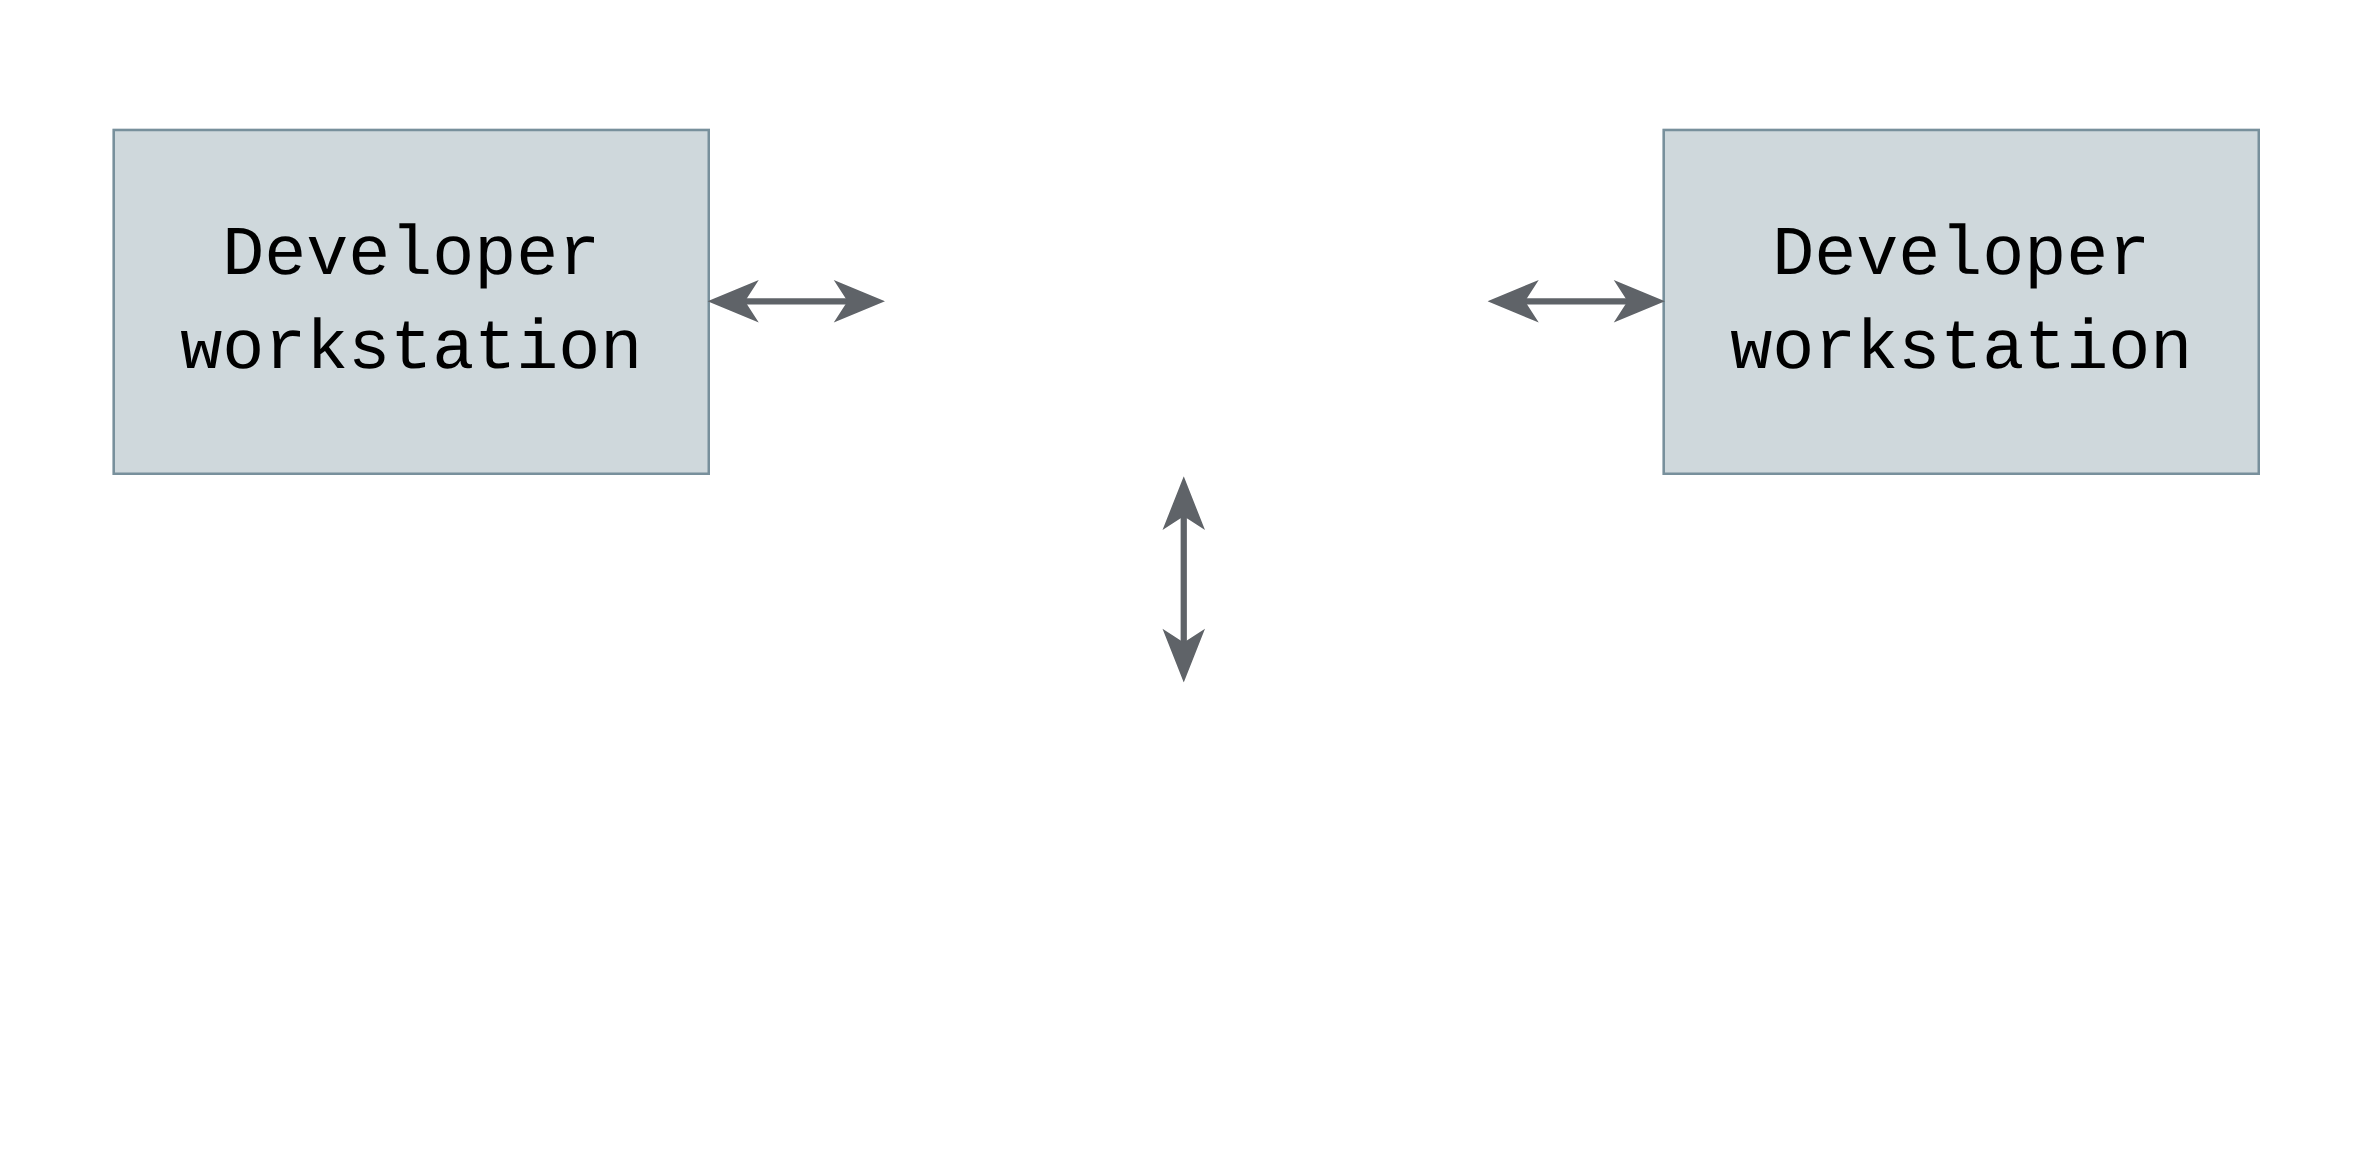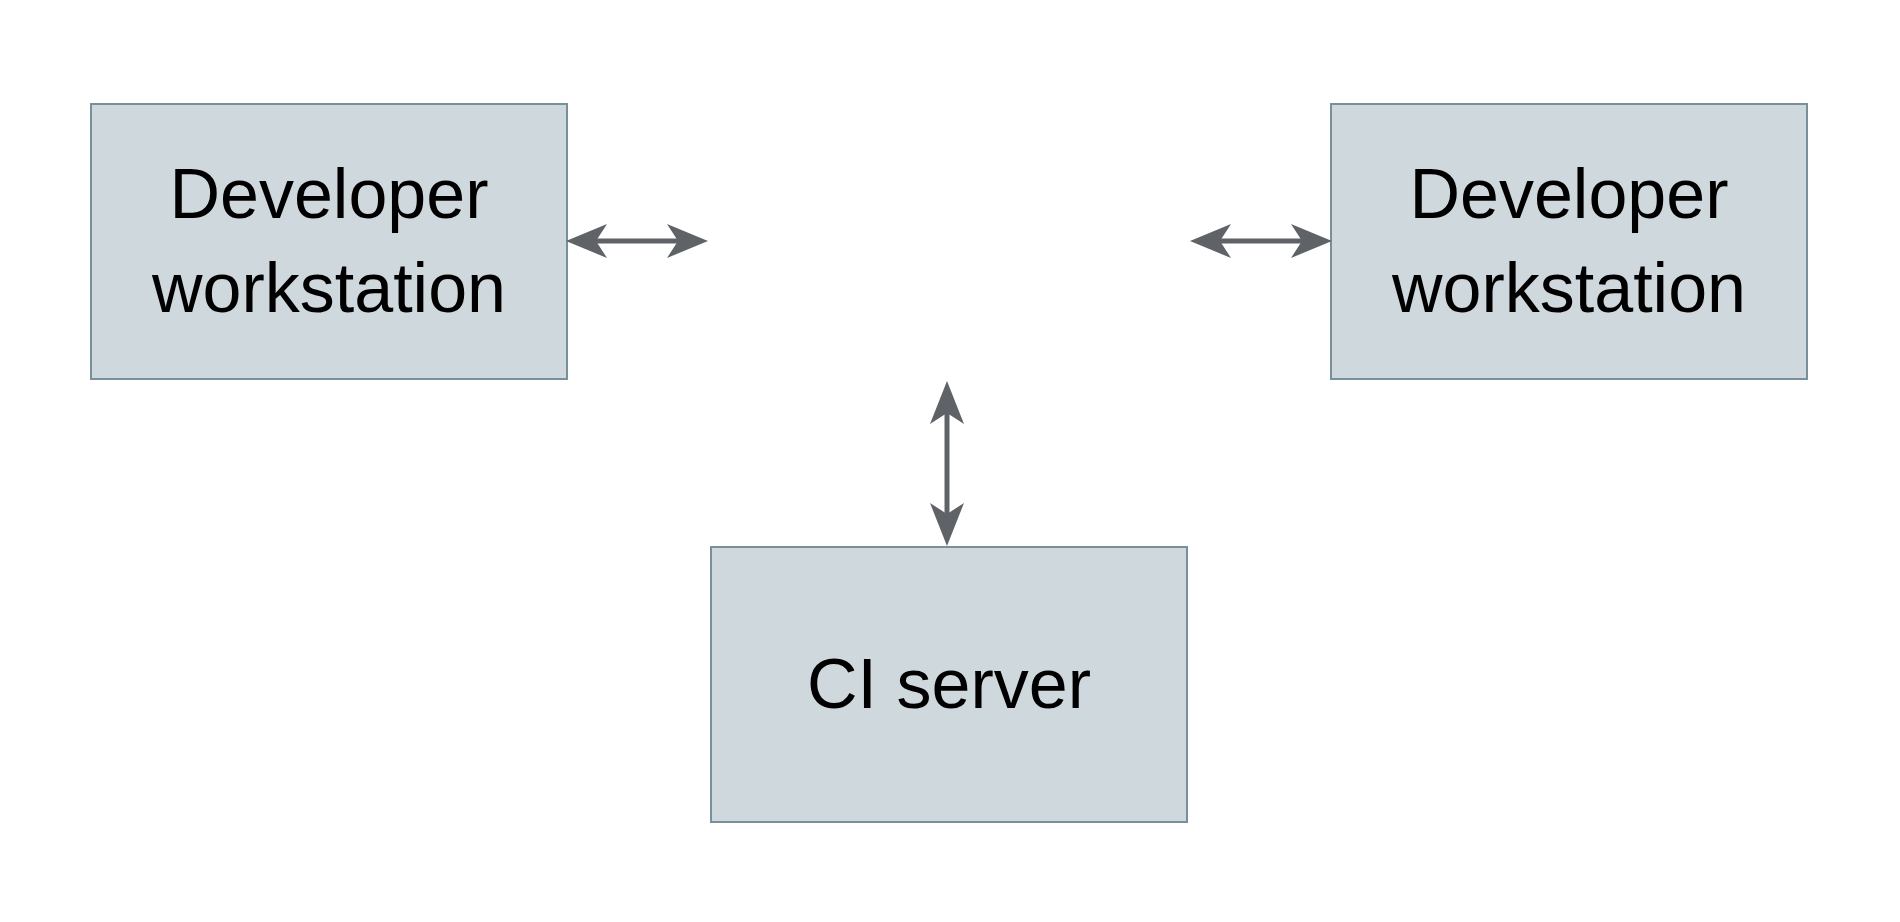--- a/index.html
+++ b/index.html
@@ -22,24 +22,25 @@
     background: var(--node-fill, #cfd8dc);
     border: 2px solid var(--node-border, #78909c);
     box-sizing: border-box;
     display: flex;
     align-items: center;
     justify-content: center;
     text-align: center;
     padding: 0 48px;
   }
   .node-label {
-    font-size: 70px;
+    font-size: 56px;
     line-height: 1.33;
     color: var(--text-color, #000000);
     letter-spacing: 0px;
+    font-family: Liberation Mono, monospace;
   }
   .pos-dev-left   { left: 90px;   top: 103px; }
   .pos-shared     { left: 710px;  top: 103px; }
   .pos-dev-right  { left: 1330px; top: 103px; }
   .pos-ci         { left: 710px;  top: 546px; }
 
   .edge {
     position: absolute;
     color: var(--arrow-color, #5f6368);
   }
@@ -55,23 +56,20 @@
 
   <div class="node pos-dev-left">
     <span class="node-label">Developer workstation</span>
   </div>
 
 
   <div class="node pos-dev-right">
     <span class="node-label">Developer workstation</span>
   </div>
 
-  <div class="node pos-ci">
-    <span class="node-label">CI server</span>
-  </div>
 
   <div class="edge edge-left">
     <svg width="142" height="44" viewBox="0 0 142 44">
       <line x1="28" y1="22" x2="114" y2="22" stroke="currentColor" stroke-width="5"></line>
       <polygon points="0,22 41,5 30,22 41,39" fill="currentColor"></polygon>
       <polygon points="142,22 101,5 112,22 101,39" fill="currentColor"></polygon>
     </svg>
   </div>
 
   <div class="edge edge-right">

